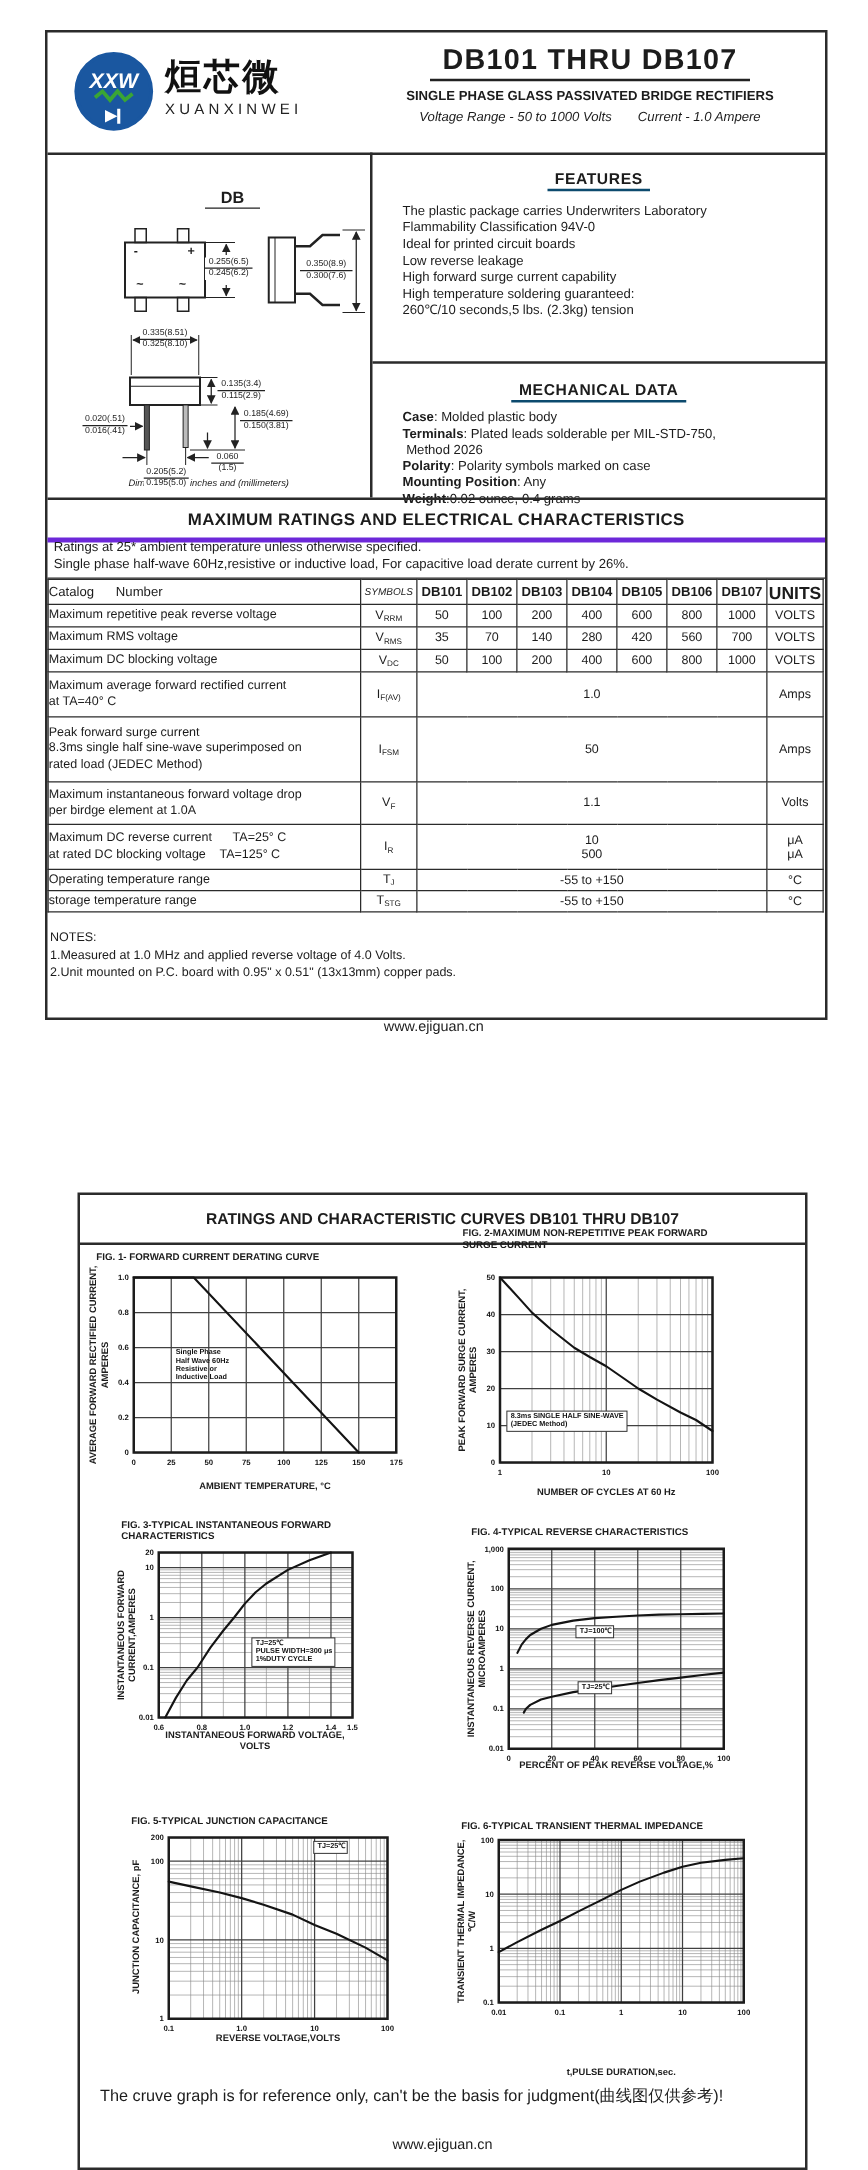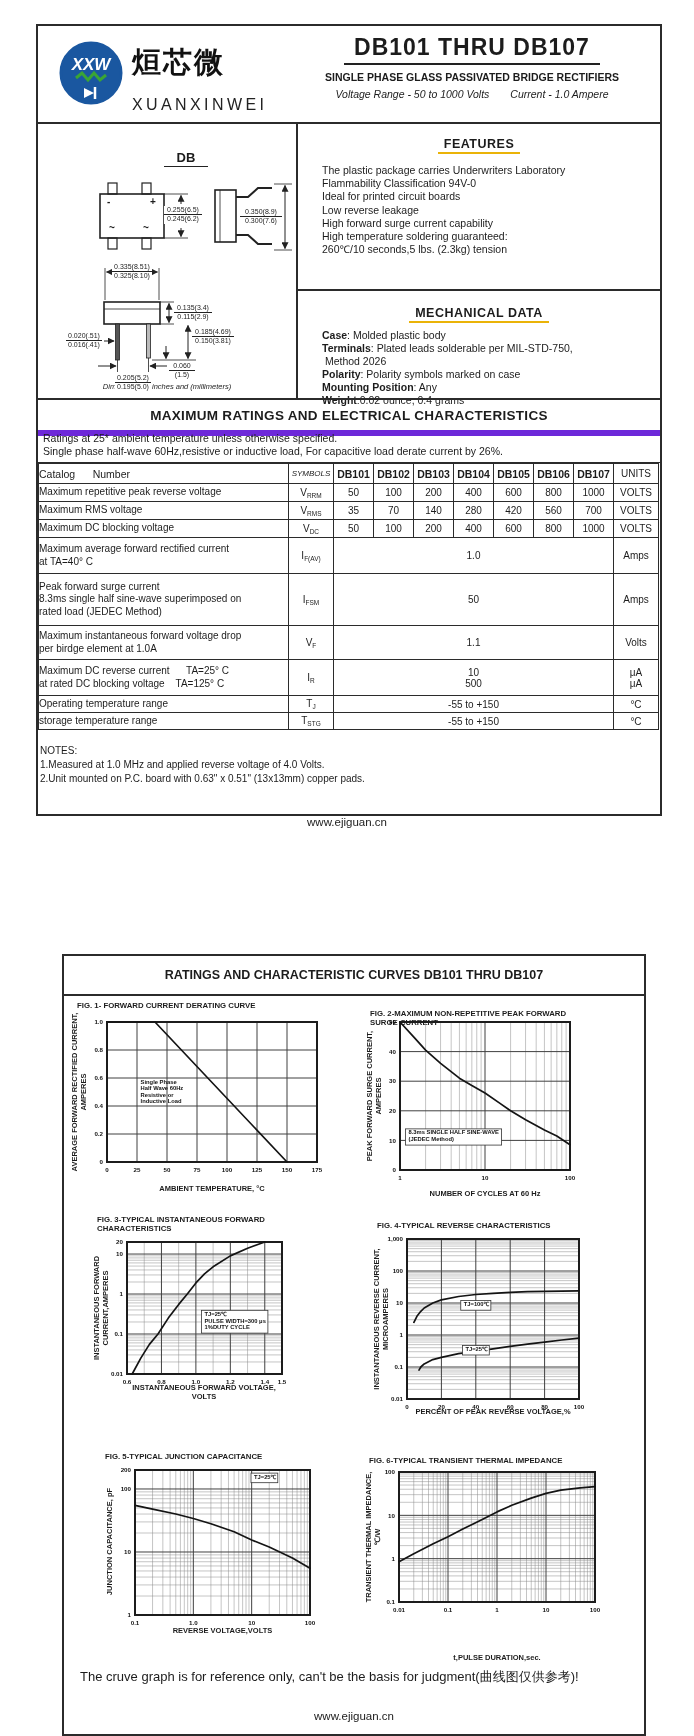--- a/index.html
+++ b/index.html
@@ -5,61 +5,61 @@
   html,body{margin:0;padding:0}
   body{width:694px;height:1736px;position:relative;background:#fff;color:#1c1c1c;
        font-family:"Liberation Sans",sans-serif;-webkit-font-smoothing:antialiased}
   .abs{position:absolute}
   
   #page1{position:absolute;left:36px;top:24px;width:622px;height:788px;border:2px solid #2b2b2b;background:#fff}
   #hdr{position:absolute;left:0;top:0;right:0;height:96px;border-bottom:2px solid #2b2b2b}
   #logo{position:absolute;left:20px;top:14px;width:66px;height:66px}
   #brand{position:absolute;left:94px;top:20px}
   #brand .cn{font-size:29px;font-weight:bold;letter-spacing:2px;color:#111;line-height:32px}
-  #brand .en{font-size:16px;letter-spacing:3.4px;color:#222;margin-top:18px}
+  #brand .en{font-size:12px;letter-spacing:3.4px;color:#222;margin-top:2px}
   #titleblk{position:absolute;left:252px;right:6px;top:8px;text-align:center}
   #titleblk .t1{display:inline-block;font-size:23px;font-weight:bold;letter-spacing:1px;border-bottom:2.5px solid #222;padding:0 10px 2px}
   #titleblk .t2{font-size:10.5px;font-weight:bold;margin-top:6px}
   #titleblk .t3{font-size:10.5px;font-style:italic;margin-top:5px}
   #titleblk .t3 span{margin:2px 9px}
   
   #cols{position:absolute;left:0;top:96px;width:622px;height:276px;display:flex}
   #drawcell{width:258px;border-right:2px solid #2b2b2b;position:relative;flex:none}
   #rightcell{flex:1;position:relative}
   .secHead{text-align:center;padding-top:12px}
-  .secHead span{display:inline-block;font-size:12.5px;font-weight:bold;border-bottom:2px solid #eab308;padding:0 6px 1px;letter-spacing:.5px}
+  .secHead span{display:inline-block;font-size:12.5px;font-weight:bold;border-bottom:2px solid #0c4a6e;padding:0 6px 1px;letter-spacing:.5px}
   #features .lines{margin-top:10px;padding-left:24px;font-size:10.5px;line-height:13.2px}
   #mech{border-top:2px solid #2b2b2b;position:absolute;top:167px;left:0;right:0;bottom:0}
   #mech .lines{margin-top:6px;padding-left:24px;font-size:10.5px;line-height:13px}
   .lines div{white-space:pre-wrap}
   
   #dbname{position:absolute;left:126px;top:28px;width:44px;text-align:center;font-weight:bold;font-size:13px;border-bottom:1.5px solid #222;padding-bottom:1px}
   .dim{position:absolute;font-size:7px;line-height:8.4px;text-align:center;background:#fff;z-index:2}
   .dim .tv{display:block;border-bottom:1px solid #222;padding:0 1px}
   .dim .bv{display:block;padding:0 1px}
   .pmark{position:absolute;font-size:10px;font-weight:bold;z-index:2}
   #dwgcap{position:absolute;left:0;right:0;top:260px;text-align:center;font-size:7.5px;font-style:italic}
   
-  #rtitle{position:absolute;left:0;right:0;top:372px;height:30px;border-top:2px solid #2b2b2b;border-bottom:6px solid #6d28d9;
+  #rtitle{position:absolute;left:0;right:0;top:372px;height:30px;border-top:2px solid #2b2b2b;border-bottom:4px solid #6d28d9;
           display:flex;align-items:center;justify-content:center;font-size:13.5px;font-weight:bold;letter-spacing:.3px}
   #preamble{position:absolute;left:0;right:0;top:402px;height:34px;font-size:10.5px;line-height:13px;padding:4px 5px 0}
   #tablewrap{position:absolute;left:0;right:0;top:436px;border-top:1.5px solid #2b2b2b}
   table.rt{border-collapse:collapse;table-layout:fixed;width:620px;font-size:10px}
   table.rt td,table.rt th{border:1px solid #2b2b2b;padding:0;vertical-align:middle;overflow:hidden}
   table.rt thead tr{height:20px}
   table.rt tbody tr:nth-child(1),table.rt tbody tr:nth-child(2),table.rt tbody tr:nth-child(3){height:18px}
   table.rt tbody tr:nth-child(4){height:36px}
   table.rt tbody tr:nth-child(5){height:52px}
   table.rt tbody tr:nth-child(6){height:34px}
   table.rt tbody tr:nth-child(7){height:36px}
   table.rt tbody tr:nth-child(8),table.rt tbody tr:nth-child(9){height:17px}
   th.cat{text-align:left;font-weight:normal;font-size:10.5px;white-space:pre;padding-left:4px}
   th.symh{font-style:italic;font-weight:normal;font-size:8px}
   th.part{font-weight:bold;font-size:10.5px}
-  th.unith{font-weight:normal;font-size:10px}
+  th.unith{font-weight:bold;font-size:14px}
   td.lbl{text-align:left;padding:1px 2px 1px 3px;line-height:12.4px}
   td.lbl div{white-space:pre}
   td.sym,td.val,td.spanv,td.unit{text-align:center}
   td.sym .b{font-size:10px}
   td.sym .s{font-size:6.5px;vertical-align:-2px}
   #notes{position:absolute;left:0;right:0;top:710px;font-size:10px;line-height:14px;padding:8px 0 0 2px}
   .site{position:absolute;left:0;width:100%;text-align:center;font-size:11.5px}
   
   #page2{position:absolute;left:62px;top:954px;width:580px;height:778px;border:2px solid #2b2b2b;background:#fff}
   #p2hdr{position:absolute;left:0;right:0;top:0;height:38px;border-bottom:2.5px solid #2b2b2b;
@@ -385,21 +385,21 @@
               <div>°C</div>
             </td>
           </tr>
         </tbody>
     </table>
   </div>
 
   <div id="notes">
     <div>NOTES:</div>
     <div>1.Measured at 1.0 MHz and applied reverse voltage of 4.0 Volts.</div>
-    <div>2.Unit mounted on P.C. board with 0.63"  x 0.51"  (13x13mm) copper pads.</div>
+    <div>2.Unit mounted on P.C. board with 0.95"  x 0.51"  (13x13mm) copper pads.</div>
   </div>
 </div>
 
 <div class="site" style="top:816px">www.ejiguan.cn</div>
 
 <div id="page2">
   <div id="p2hdr">RATINGS AND CHARACTERISTIC CURVES DB101 THRU DB107</div>
 
   <div class="figtitle" style="left:13px;top:46px;width:270px">
     <span>FIG. 1- FORWARD CURRENT DERATING CURVE</span>
@@ -445,21 +445,21 @@
         <text x="33.6" y="68.2" class="an">Half Wave 60Hz</text>
         <text x="33.6" y="74.8" class="an">Resistive or</text>
         <text x="33.6" y="81.4" class="an">Inductive Load</text>
       </svg>
     </div>
   <div class="xlab" style="left:43px;top:229px;width:210px">
     <span>AMBIENT TEMPERATURE, °C</span>
       <span></span>
   </div>
 
-  <div class="figtitle" style="left:306px;top:54px;width:230px">
+  <div class="figtitle" style="left:306px;top:27px;width:230px">
     <span>FIG. 2-MAXIMUM NON-REPETITIVE PEAK FORWARD</span>
       <span>SURGE CURRENT</span>
   </div>
   <div class="ylab" style="left:230px;top:131px;width:160px">
     <span>PEAK  FORWARD SURGE CURRENT,</span>
       <span>AMPERES</span>
   </div>
   <div class="plot" style="left:336px;top:66px;width:170px;height:148px">
       <svg viewBox="-30 -8 216 172" width="216" height="172" style="position: absolute; left: -30px; top: -8px;">
         <line x1="25.587549631438403" y1="0" x2="25.587549631438403" y2="148" stroke="#8a8a8a" stroke-width="0.5"></line>

